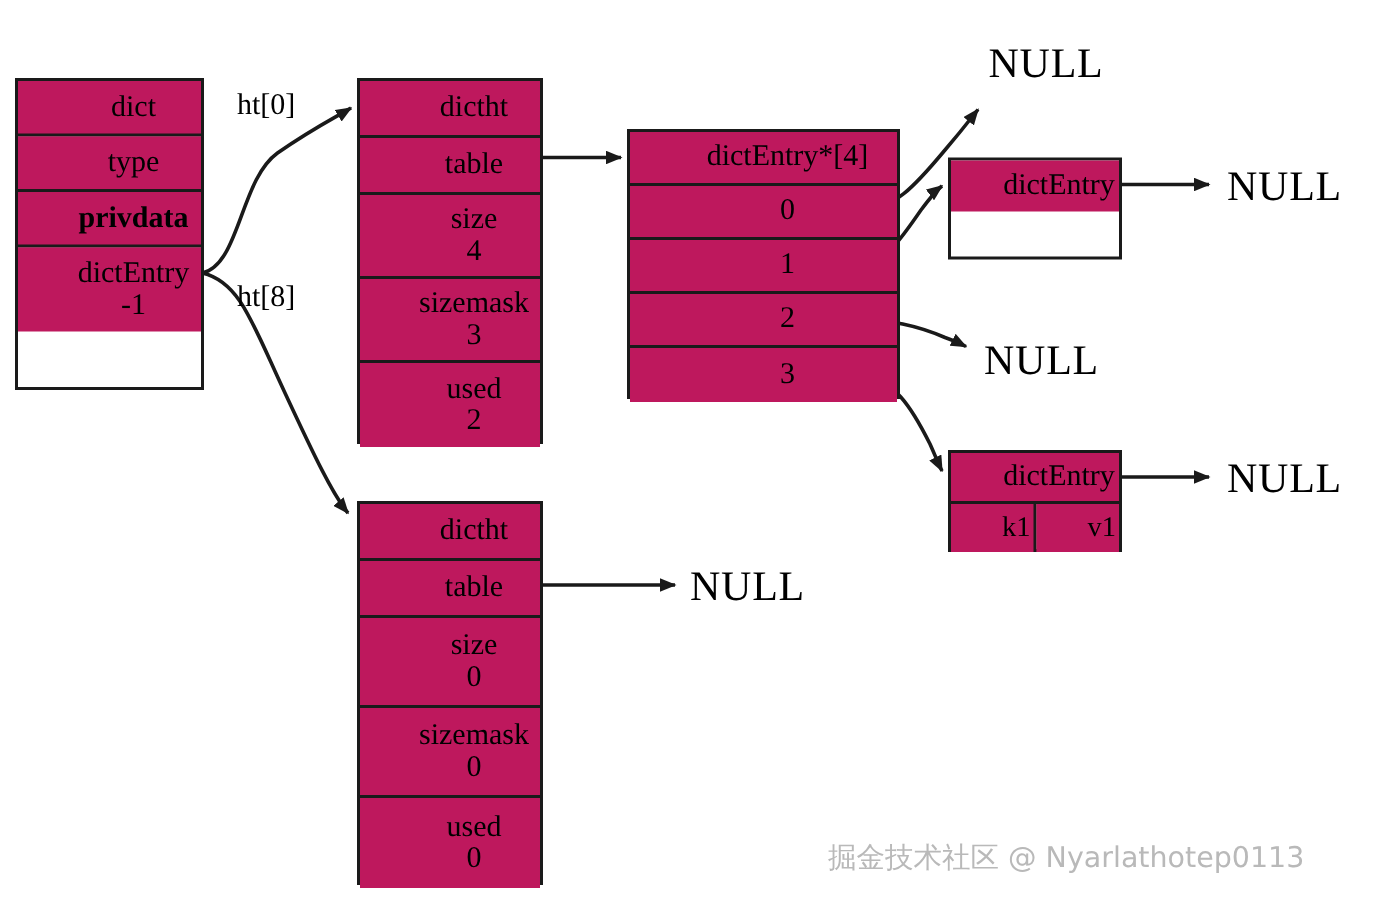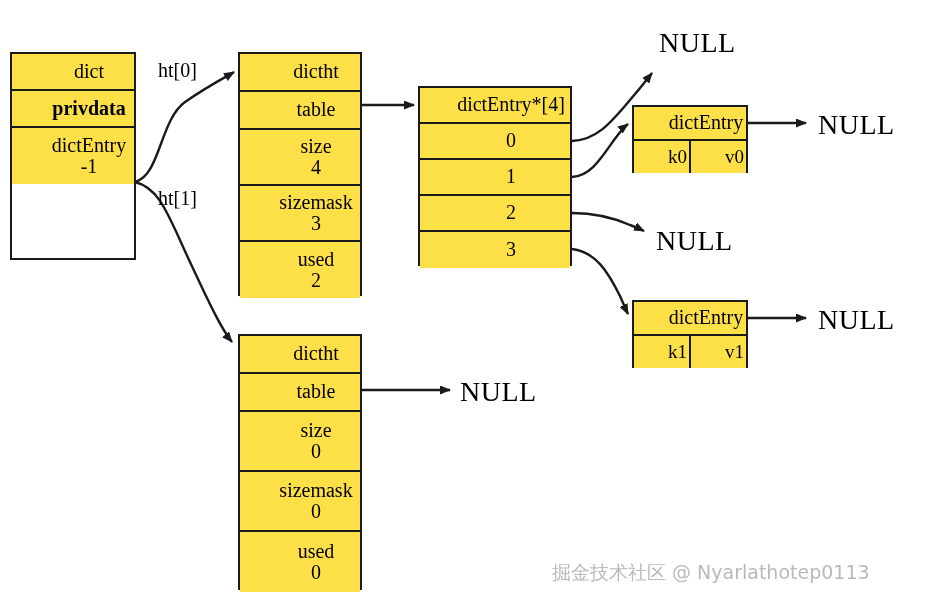--- a/index.html
+++ b/index.html
@@ -35,21 +35,21 @@
   .cell {
     box-sizing: border-box;
     border-bottom: 2px solid #1a1a1a;
     display: flex;
     flex-direction: column;
     align-items: center;
     justify-content: center;
     text-align: center;
     line-height: 1.06;
     font-size: 20px;
-    background: #fde047;
+    background: #be185d;
     padding-left: 32px;
   }
   .cell:last-child { border-bottom: none; }
   .cell .v { display: block; }
   .kvrow {
     display: flex;
     box-sizing: border-box;
   }
   .kvrow .cell {
     flex: 1 1 0;
@@ -111,31 +111,34 @@
 
     <path d="M748,318 L806,318" fill="none" stroke="#1a1a1a" stroke-width="2.4" marker-end="url(#arrow)"></path>
 
     <path d="M362,390 L450,390" fill="none" stroke="#1a1a1a" stroke-width="2.4" marker-end="url(#arrow)"></path>
   </svg>
 
   <div class="box" id="dict-box" style="left:10px; top:52px; width:126px; height:208px;">
     <div class="cell" style="height:37px;">
       <span class="v">dict</span>
     </div>
+    <div class="cell" style="height:37px;">
+      <span class="v">type</span>
+    </div>
     <div class="cell" style="height:37px;font-weight:bold;">
       <span class="v">privdata</span>
     </div>
     <div class="cell" style="height:56px;">
       <span class="v">dictEntry</span>
       <span class="v">-1</span>
     </div>
   </div>
 
   <div class="label" style="left:158px; top:60px;text-align:center;">ht[0]</div>
-  <div class="label" style="left:158px; top:188px;">ht[1]</div>
+  <div class="label" style="left:158px; top:188px;">ht[8]</div>
 
   <div class="box" id="dictht0-box" style="left:238px; top:52px; width:124px; height:244px;">
     <div class="cell" style="height:38px;">
       <span class="v">dictht</span>
     </div>
     <div class="cell" style="height:38px;">
       <span class="v">table</span>
     </div>
     <div class="cell" style="height:56px;">
       <span class="v">size</span>
@@ -165,49 +168,41 @@
     <div class="cell" style="height:60px;">
       <span class="v">sizemask</span>
       <span class="v">0</span>
     </div>
     <div class="cell" style="height:60px;">
       <span class="v">used</span>
       <span class="v">0</span>
     </div>
   </div>
 
-  <div class="box" id="bucket-table" style="left:418px; top:86px; width:154px; height:180px;">
+  <div class="box" id="bucket-table" style="left:418px; top:86px; width:182px; height:180px;">
     <div class="cell" style="height:36px;">
       <span class="v">dictEntry*[4]</span>
     </div>
     <div class="cell" style="height:36px;">
       <span class="v">0</span>
     </div>
     <div class="cell" style="height:36px;">
       <span class="v">1</span>
     </div>
     <div class="cell" style="height:36px;">
       <span class="v">2</span>
     </div>
     <div class="cell" style="height:36px;">
       <span class="v">3</span>
     </div>
   </div>
 
   <div class="box" id="entry0-box" style="left:632px; top:105px; width:116px; height:68px;">
     <div class="cell" style="height:34px;">
       <span class="v">dictEntry</span>
-    </div>
-    <div class="kvrow" style="height:32px;">
-      <div class="cell">
-        <span class="v">k0</span>
-      </div>
-      <div class="cell">
-        <span class="v">v0</span>
-      </div>
     </div>
   </div>
 
   <div class="box" id="entry1-box" style="left:632px; top:300px; width:116px; height:68px;">
     <div class="cell" style="height:34px;">
       <span class="v">dictEntry</span>
     </div>
     <div class="kvrow" style="height:32px;">
       <div class="cell">
         <span class="v">k1</span>

